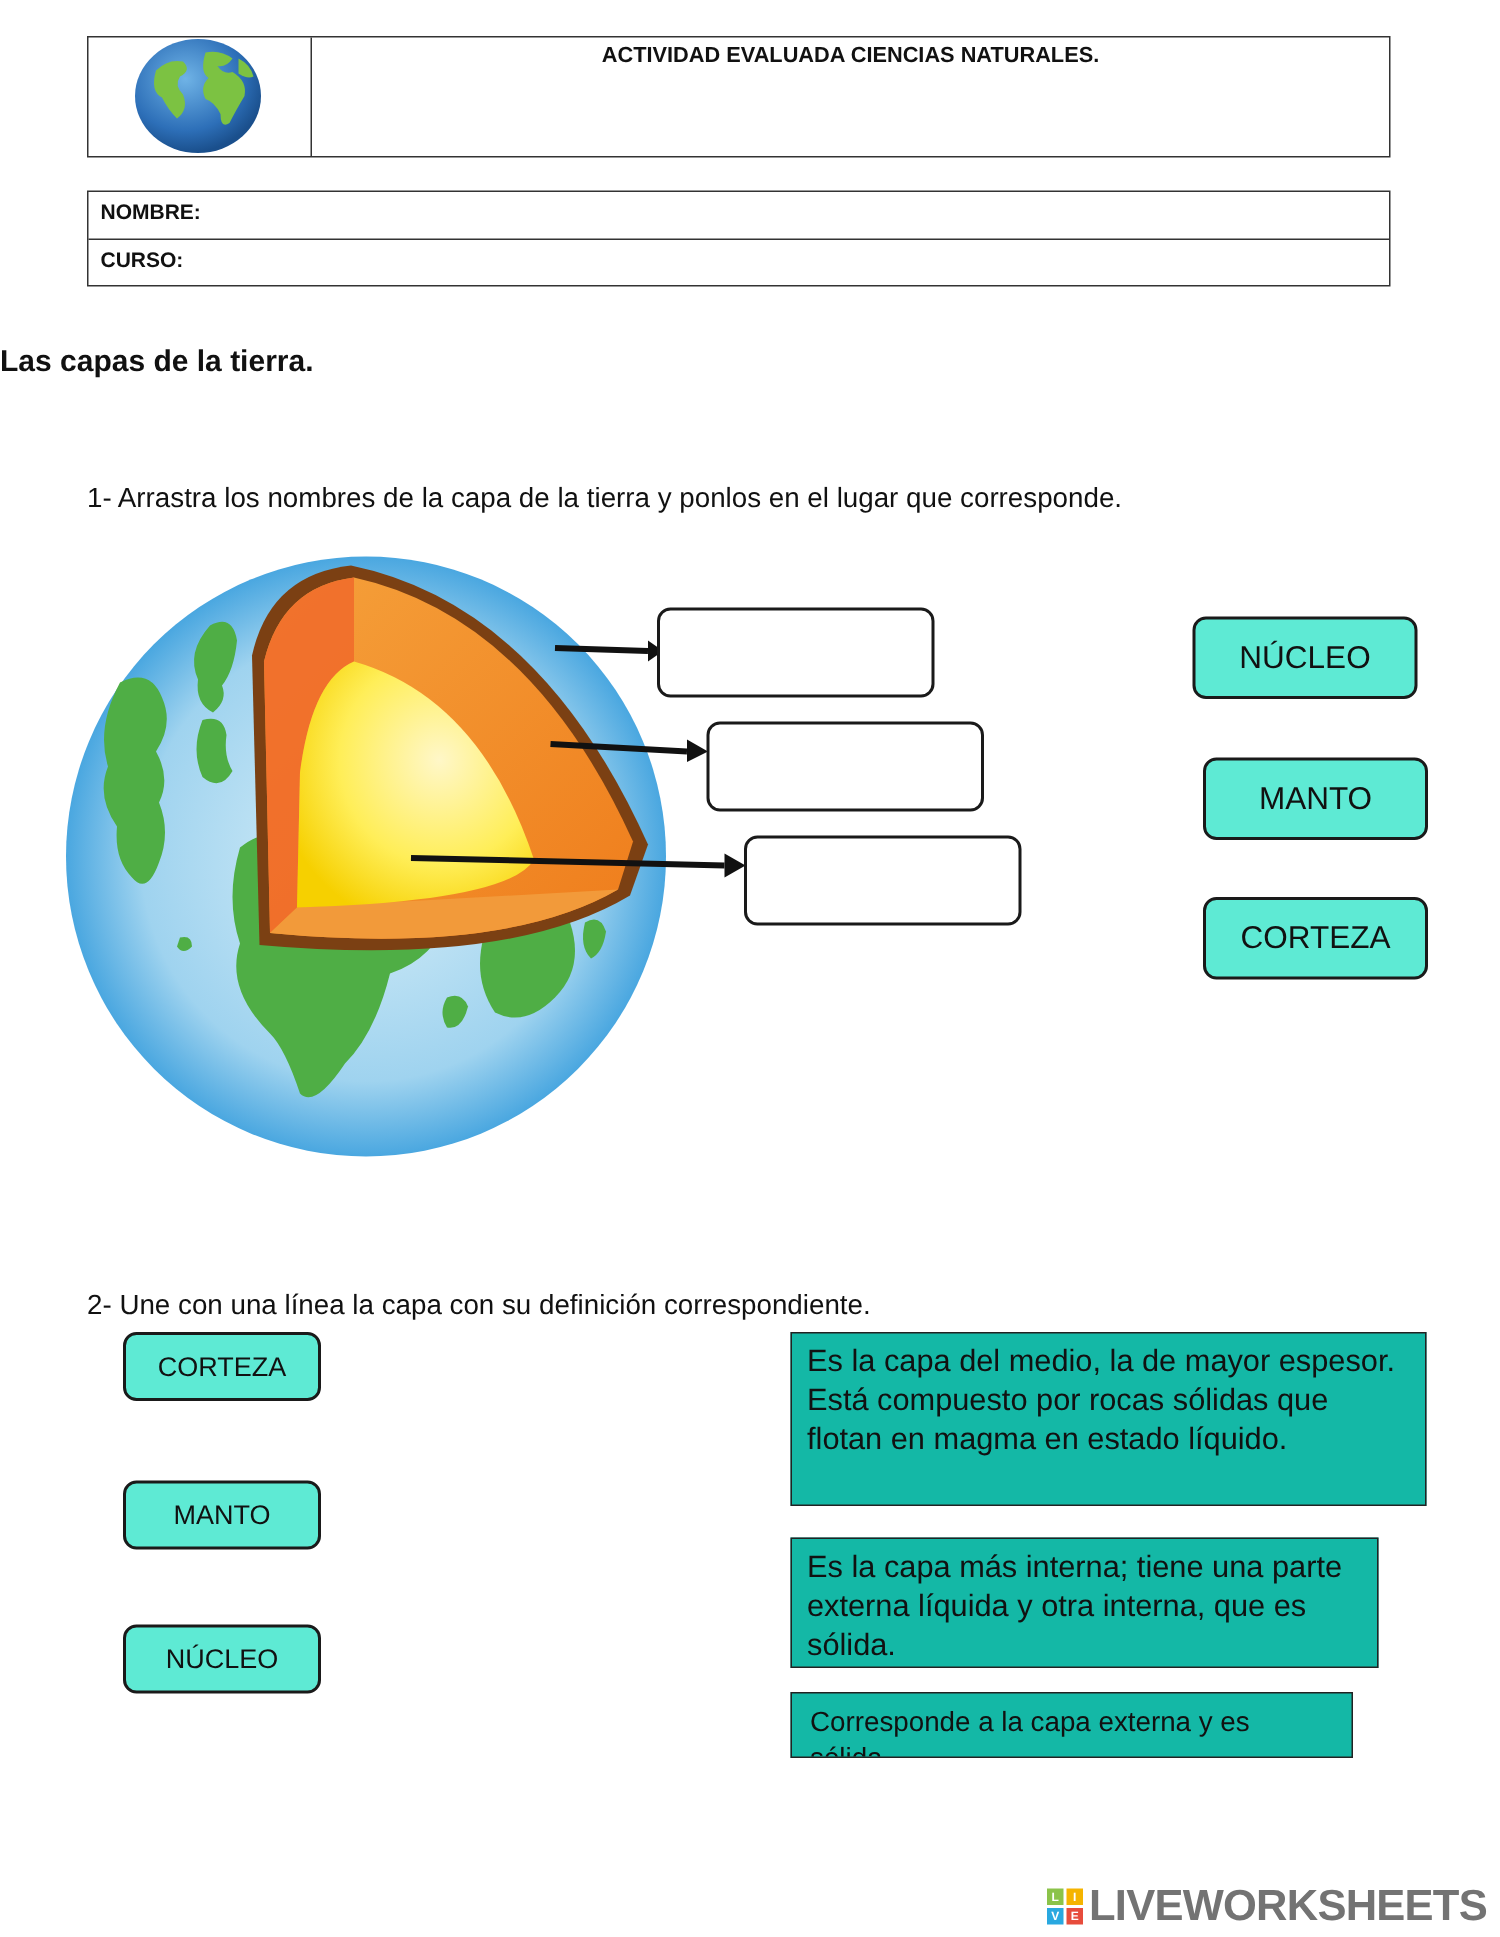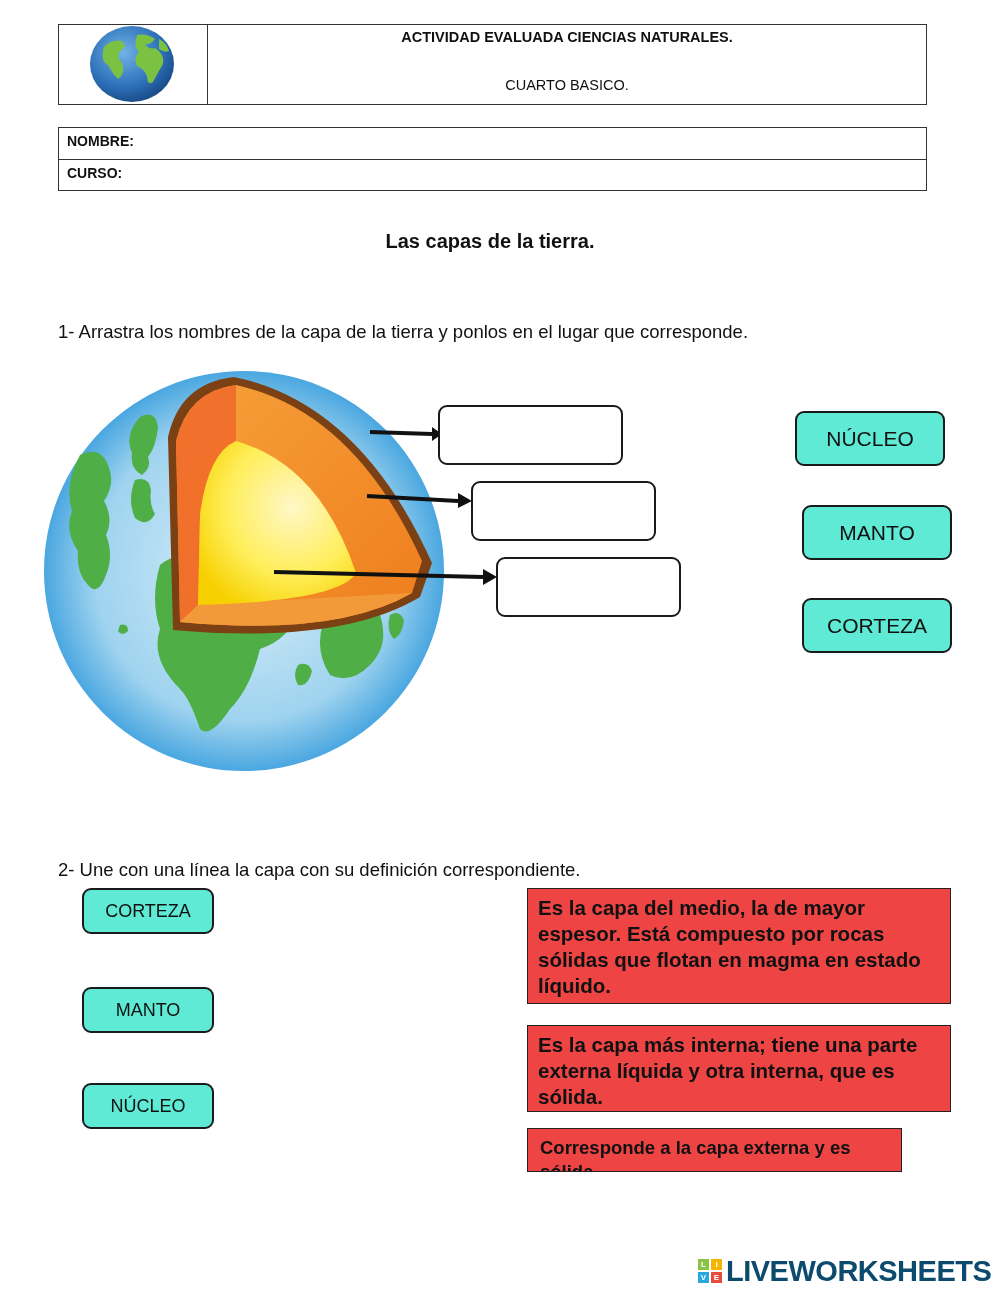--- a/index.html
+++ b/index.html
@@ -13,35 +13,35 @@
   .hdr-title { left:149px; top:0; right:0; height:100%; text-align:center; }
   .hdr-title .t1 { position:absolute; left:0; right:0; top:4px; font-weight:bold; font-size:14.5px; }
   .hdr-title .t2 { position:absolute; left:0; right:0; top:52px; font-size:14.5px; }
 
   .info { left:58px; top:127px; width:869px; height:64px; border:1.5px solid #333; }
   .info-row { position:absolute; left:0; right:0; height:32px; box-sizing:border-box;
               font-weight:bold; font-size:14px; padding-left:8px; line-height:26px; }
   .info-row.r1 { top:0; border-bottom:1.5px solid #333; }
   .info-row.r2 { top:32px; }
 
-  .title { left:0; width:980px; top:230px; text-align:center; font-weight:bold; font-size:20px; }
+  .title { left:0; width:980px; top:230px; text-align:left; font-weight:bold; font-size:20px; }
   .q { left:58px; font-size:18.5px; }
 
   .dropbox { border:2.5px solid #1a1a1a; border-radius:9px; background:#fff; }
   .chip { border:2.5px solid #1a1a1a; border-radius:9px; background:#5eead4;
           display:flex; align-items:center; justify-content:center; font-size:21px; }
   .chip.small { font-size:18px; }
-  .def { border:1.5px solid #222; background:#ef4444; padding:6px 10px; font-size:20.5px; line-height:26px;
-         overflow:hidden;font-weight:bold; }
+  .def { border:1.5px solid #222; background:#14b8a6; padding:6px 10px; font-size:20.5px; line-height:26px;
+         overflow:hidden; }
   .def.short { font-size:18.5px; line-height:24px; padding:7px 12px; }
 
   .logo { left:698px; top:1256px; height:30px; display:flex; align-items:center; }
   .logo-blocks { display:grid; grid-template-columns:11px 11px; grid-template-rows:11px 11px; gap:2px; margin-right:4px; }
   .logo-blocks div { font-size:8px; font-weight:bold; color:#fff; text-align:center; line-height:11px; }
-  .logo-text { font-weight:bold; font-size:29px; color:#0c4a6e; letter-spacing:-0.5px; }
+  .logo-text { font-weight:bold; font-size:29px; color:#737373; letter-spacing:-0.5px; }
 </style>
 </head>
 <body>
 
 <div class="abs hdr">
   <div class="abs hdr-logo">
     <svg width="149" height="79" viewBox="0 0 149 79">
       <defs>
         <radialGradient id="gb" cx="40%" cy="35%" r="65%">
           <stop offset="0%" stop-color="#6fb3e6"></stop>
@@ -50,21 +50,20 @@
         </radialGradient>
       </defs>
       <ellipse cx="73" cy="39" rx="42" ry="38" fill="url(#gb)"></ellipse>
       <path d="M45 22 q8 -8 18 -6 q6 6 -2 10 q-4 6 2 12 q4 10 -4 16 q-6 -6 -10 -14 q-8 -4 -4 -18z" fill="#7cc242"></path>
       <path d="M78 10 q10 -2 18 4 q-4 6 -10 5 q4 6 10 4 q10 6 8 16 q-6 10 -10 18 q-6 4 -6 -6 q-4 -8 -10 -10 q-4 -8 2 -14 q-6 -4 -2 -17z" fill="#7cc242"></path>
       <path d="M100 14 q8 4 10 12 q-4 2 -10 -2z" fill="#7cc242"></path>
     </svg>
   </div>
   <div class="abs hdr-title">
     <div class="t1">ACTIVIDAD EVALUADA CIENCIAS NATURALES.</div>
-    <div class="t2">CUARTO BASICO.</div>
   </div>
 </div>
 
 <div class="abs info">
   <div class="info-row r2">
     <span>CURSO:</span>
   </div>
   <div class="info-row r1">
     <span>NOMBRE:</span>
   </div>
@@ -127,21 +126,21 @@
 <div class="abs chip" style="left:802px; top:505px; width:150px; height:55px;">MANTO</div>
 <div class="abs chip" style="left:802px; top:598px; width:150px; height:55px;">CORTEZA</div>
 
 <div class="abs q" style="top:859px;">2- Une con una línea la capa con su definición correspondiente.</div>
 
 <div class="abs chip small" style="left:82px; top:888px; width:132px; height:46px;">CORTEZA</div>
 <div class="abs chip small" style="left:82px; top:987px; width:132px; height:46px;">MANTO</div>
 <div class="abs chip small" style="left:82px; top:1083px; width:132px; height:46px;">NÚCLEO</div>
 
 <div class="abs def" style="left:527px; top:888px; width:424px; height:116px;">Es la capa del medio, la de mayor espesor. Está compuesto por rocas sólidas que flotan en magma en estado líquido.</div>
-<div class="abs def" style="left:527px; top:1025px; width:424px; height:87px;">Es la capa más interna; tiene una parte externa líquida y otra interna, que es sólida.</div>
+<div class="abs def" style="left:527px; top:1025px; width:392px; height:87px;">Es la capa más interna; tiene una parte externa líquida y otra interna, que es sólida.</div>
 <div class="abs def short" style="left:527px; top:1128px; width:375px; height:44px;">Corresponde a la capa externa y es sólida.</div>
 
 <div class="abs logo">
   <div class="logo-blocks">
     <div style="background:#8bc34a;">L</div>
     <div style="background:#f5b400;">I</div>
     <div style="background:#29a8e0;">V</div>
     <div style="background:#e74c3c;">E</div>
   </div>
   <span class="logo-text">LIVEWORKSHEETS</span>

